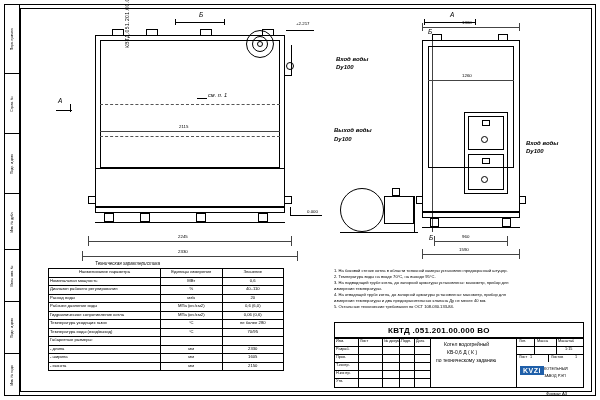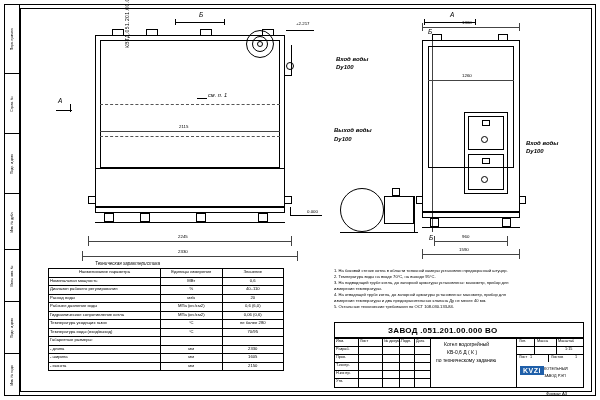--- a/index.html
+++ b/index.html
@@ -289,21 +289,21 @@
     <div>3. На подводящей трубе котла, до запорной арматуры установлены: манометр, прибор для</div>
     <div>    измерения температуры.</div>
     <div>4. На отводящей трубе котла, до запорной арматуры установлены: манометр, прибор для</div>
     <div>    измерения температуры и два предохранительных клапана Ду не менее 40 мм.</div>
     <div>5. Остальные технические требования по ОСТ  108.030.133-84.</div>
   </div>
 
   <div>
 
     <div class="box2" style="left:334px;top:322px;width:250px;height:16px;"></div>
-    <div class="t b" style="left:388px;top:326px;font-size:8px;letter-spacing:.3px;">ЗАВОД .051.201.00.000  ВО</div>
+    <div class="t b" style="left:388px;top:326px;font-size:8px;letter-spacing:.3px;">КВТД .051.201.00.000  ВО</div>
 
     <div class="box2" style="left:334px;top:338px;width:250px;height:50px;"></div>
 
     <div class="line v" style="left:358px;top:338px;height:50px;"></div>
     <div class="line v" style="left:382px;top:338px;height:50px;"></div>
     <div class="line v" style="left:399px;top:338px;height:50px;"></div>
     <div class="line v" style="left:414px;top:338px;height:50px;"></div>
     <div class="line v" style="left:430px;top:338px;height:50px;"></div>
     <div class="line h" style="left:334px;top:346px;width:96px;"></div>
     <div class="line h" style="left:334px;top:354px;width:96px;"></div>

